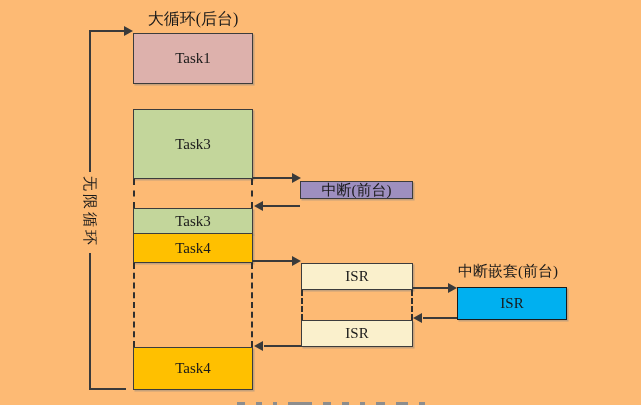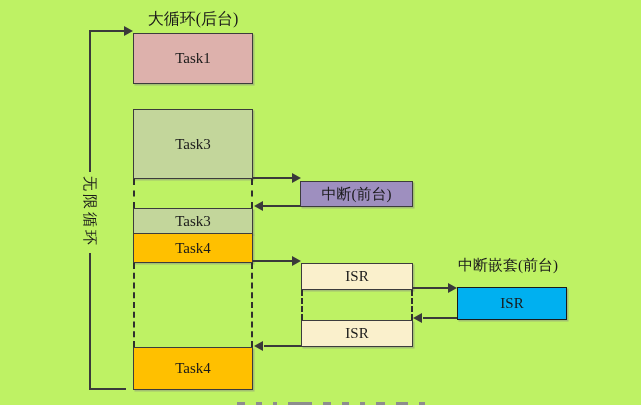--- a/index.html
+++ b/index.html
@@ -1,19 +1,19 @@
 <!DOCTYPE html>
 <html><head>
 <meta charset="utf-8">
 <style>
   html,body{margin:0;padding:0;background:#ffffff;}
   #canvas{
     position:relative;
     width:641px;height:405px;
-    background:#bef264;
+    background:#fdba74;
     overflow:hidden;
     font-family:"Liberation Serif","DejaVu Serif",serif;
     color:#1a1a1a;
   }
   
   .line{position:absolute;background:#3a3a3a;height:2px;}
   .vline{position:absolute;background:#3a3a3a;width:2px;}
   
   .ah-r{position:absolute;width:0;height:0;
         border-top:5px solid transparent;border-bottom:5px solid transparent;
@@ -85,21 +85,21 @@
     <span>Task4</span>
   </div>
   <div class="gap" style="left:133px;top:263px;width:120px;height:84px;"></div>
   <div class="box" style="left: 133px; top: 347px; width: 120px; height: 43px; background: rgb(255, 192, 0);">
     <span>Task4</span>
   </div>
 
   <div class="line" style="left:253px;top:177px;width:39px;"></div>
   <div class="ah-r" style="left:292px;top:173px;"></div>
 
-  <div class="box" style="left: 300px; top: 181px; width: 113px; height: 26px; background: rgb(158, 143, 191);">
+  <div class="box" style="left: 300px; top: 181px; width: 113px; height: 18px; background: rgb(158, 143, 191);">
     <span>中断(前台)</span>
   </div>
 
   <div class="line" style="left:263px;top:205px;width:37px;"></div>
   <div class="ah-l" style="left:254px;top:201px;"></div>
 
   <div class="line" style="left:253px;top:260px;width:39px;"></div>
   <div class="ah-r" style="left:292px;top:256px;"></div>
 
   <div class="box" style="left: 301px; top: 263px; width: 112px; height: 27px; background: rgb(250, 240, 204);">
@@ -108,21 +108,21 @@
 
   <div class="gap" style="left:301px;top:290px;width:112px;height:30px;"></div>
 
   <div class="box" style="left: 301px; top: 320px; width: 112px; height: 27px; background: rgb(250, 240, 204);">
     <span>ISR</span>
   </div>
 
   <div class="line" style="left:412px;top:287px;width:36px;"></div>
   <div class="ah-r" style="left:448px;top:283px;"></div>
 
-  <div class="caption-text" style="left:442px;top:256px;width:132px;font-size:15px;">中断嵌套(前台)</div>
+  <div class="caption-text" style="left:442px;top:262px;width:132px;font-size:15px;">中断嵌套(前台)</div>
   <div class="box" style="left: 457px; top: 287px; width: 110px; height: 33px; border-color: rgb(26, 26, 26); background: rgb(0, 176, 240);">
     <span>ISR</span>
   </div>
 
   <div class="line" style="left:423px;top:317px;width:34px;"></div>
   <div class="ah-l" style="left:413px;top:313px;"></div>
 
   <div class="line" style="left:264px;top:345px;width:37px;"></div>
   <div class="ah-l" style="left:254px;top:341px;"></div>
 

